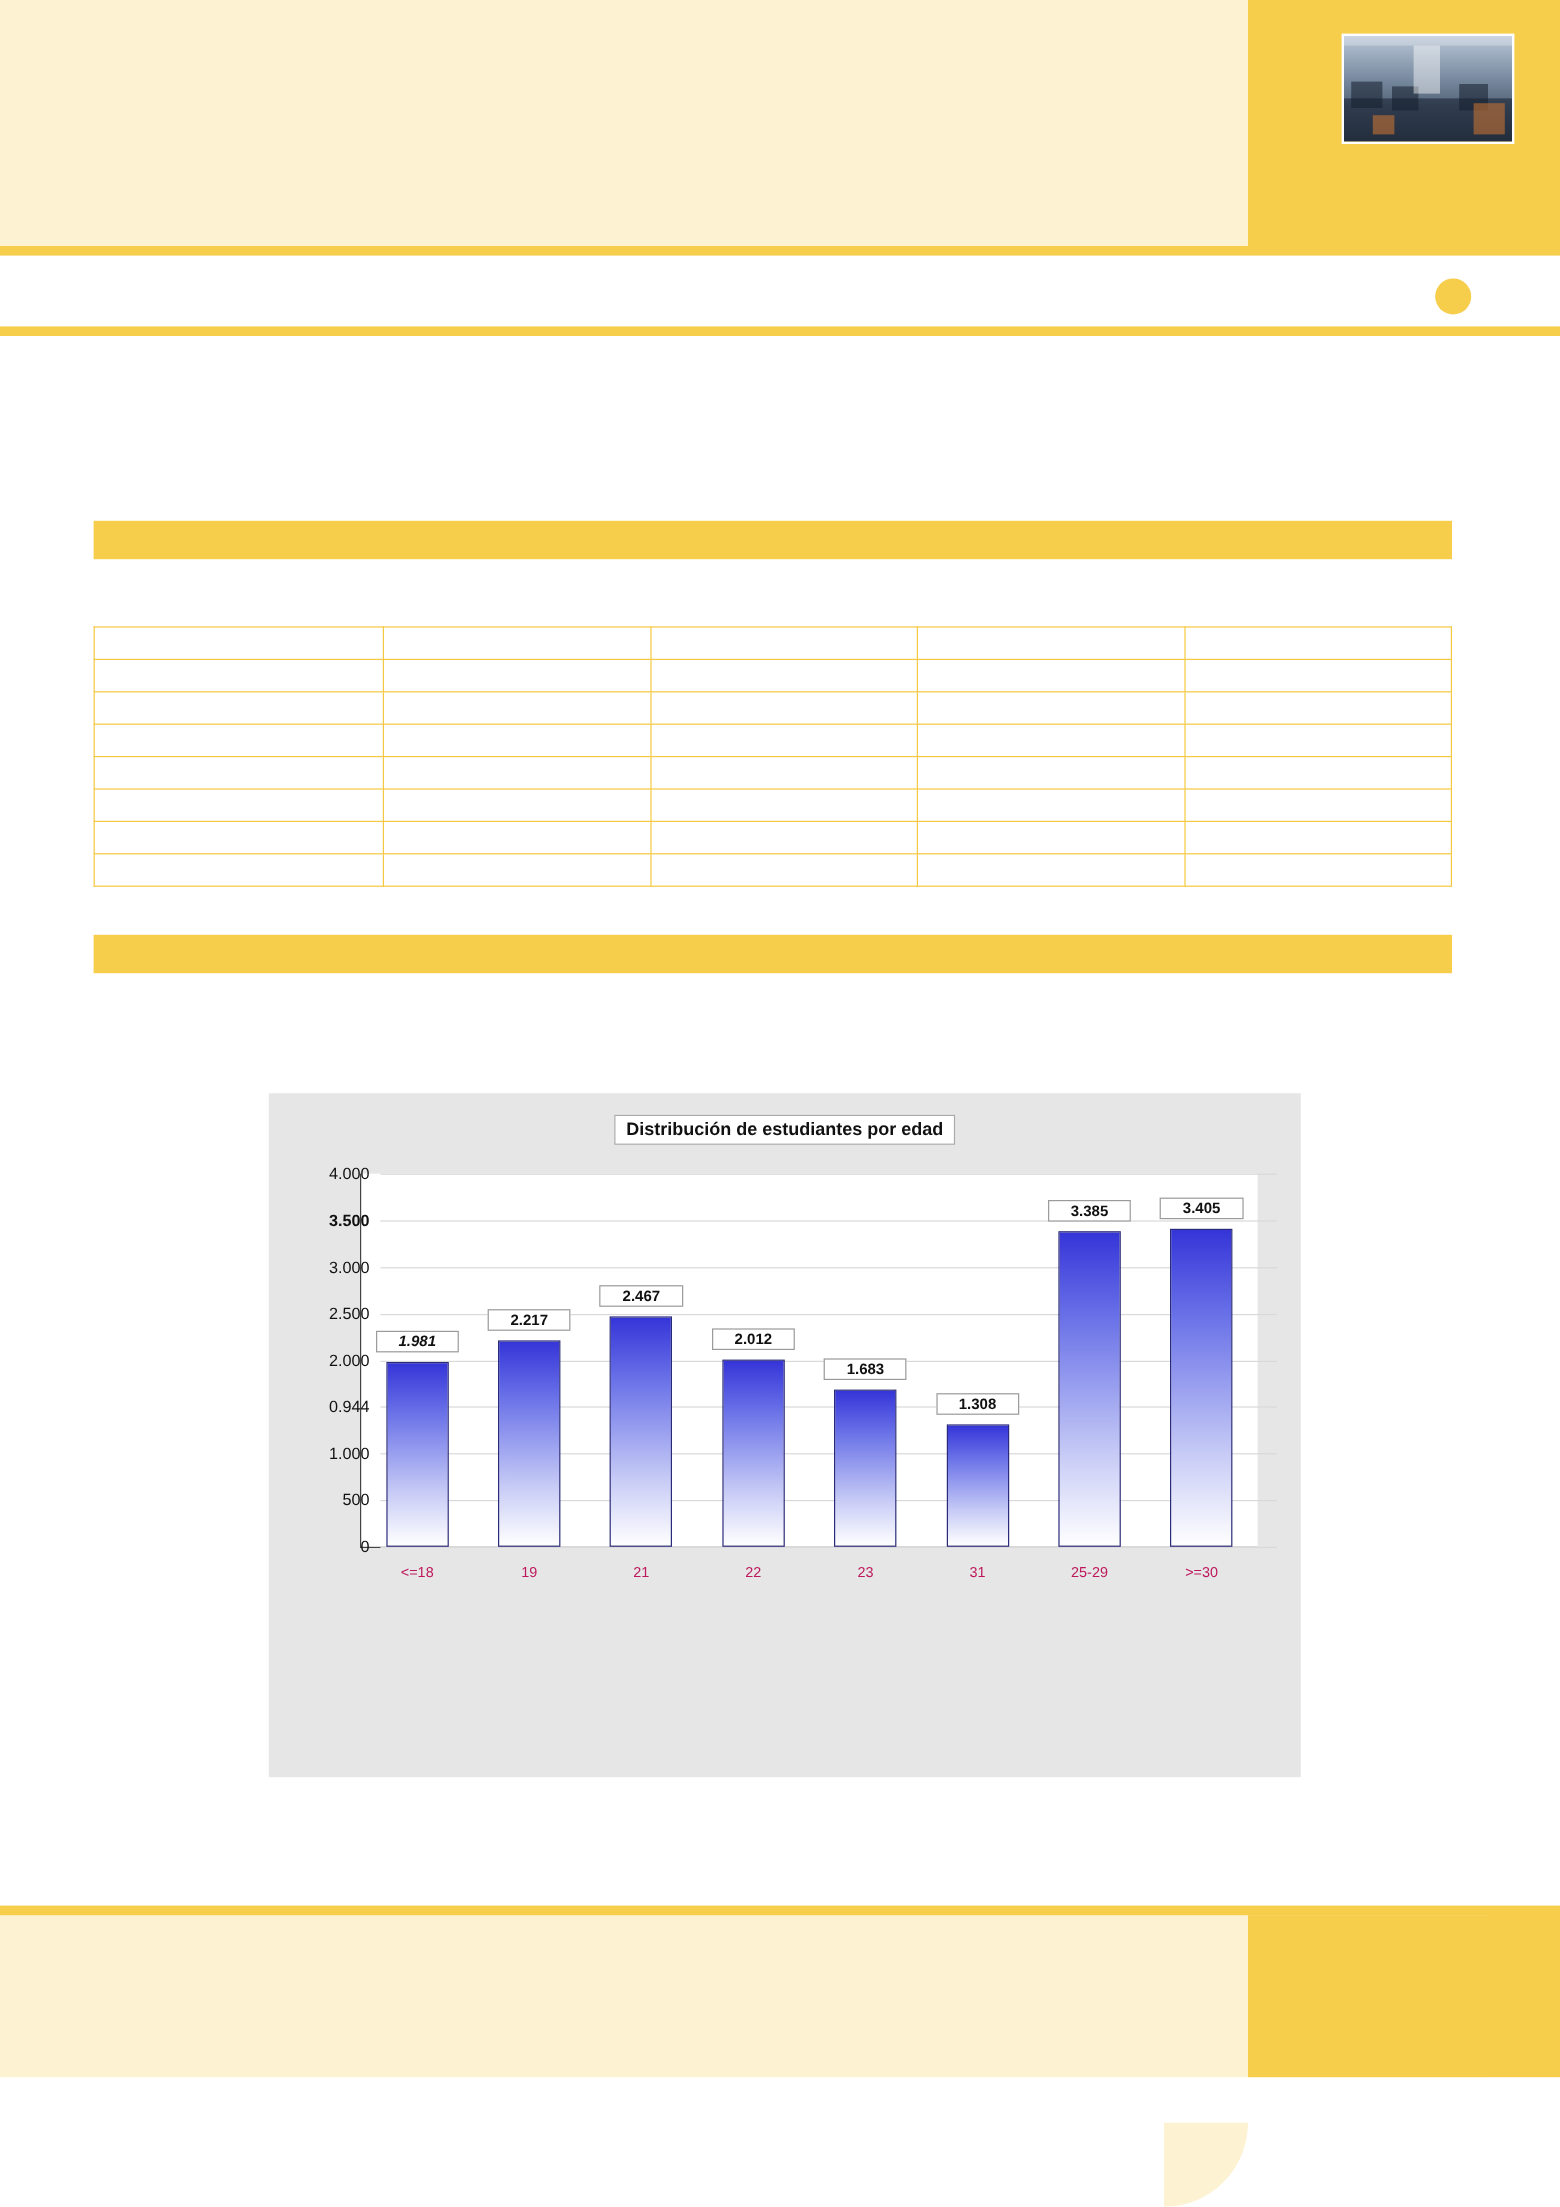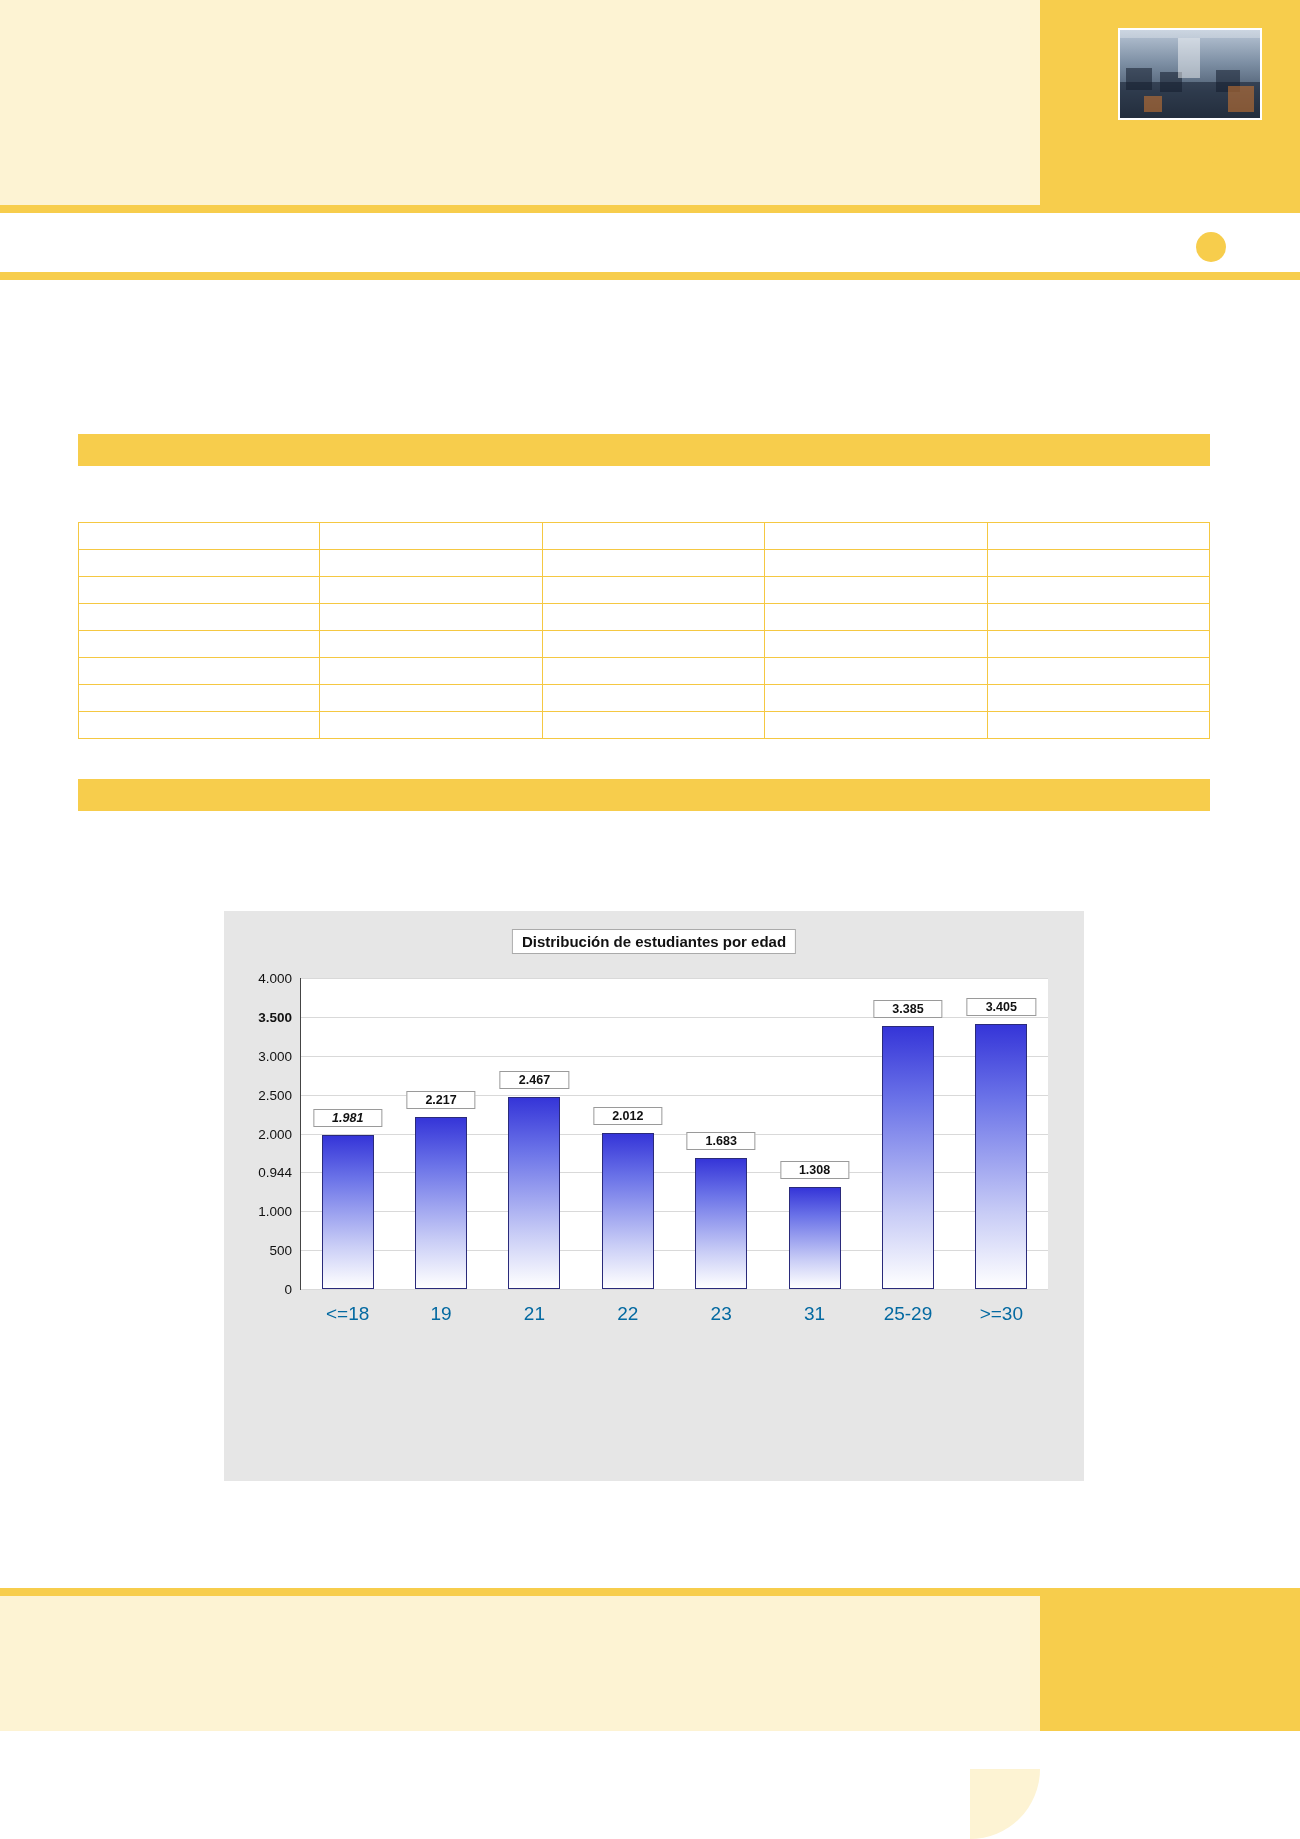--- a/index.html
+++ b/index.html
@@ -176,21 +176,21 @@
     top: 67px;
     width: 748px;
     height: 312px;
     background: #ffffff;
     border-left: 1px solid #444;
     border-bottom: 1px solid #444;
     box-sizing: border-box;
   }
   .gridline {
     position: absolute;
-    left: 0;
+    left: 16px;
     width: 100%;
     height: 1px;
     background: #d9d9d9;
   }
   .ytick-label {
     position: absolute;
     right: 100%;
     transform: translateY(-50%);
     margin-right: 9px;
     font-size: 13.5px;
@@ -234,22 +234,22 @@
     font-weight: bold;
     color: #111;
     white-space: nowrap;
   }
   .xtick-label {
     position: absolute;
     left: 50%;
     transform: translateX(-50%);
     top: 100%;
     margin-top: 14px;
-    font-size: 19px;
-    color: #0369a1;
+    font-size: 12px;
+    color: #be185d;
     white-space: nowrap;
   }
 </style>
 </head>
 <body>
 
 <div class="page-top-band"></div>
 <div class="page-top-corner"></div>
 <div class="page-top-corner-inner"></div>
 

